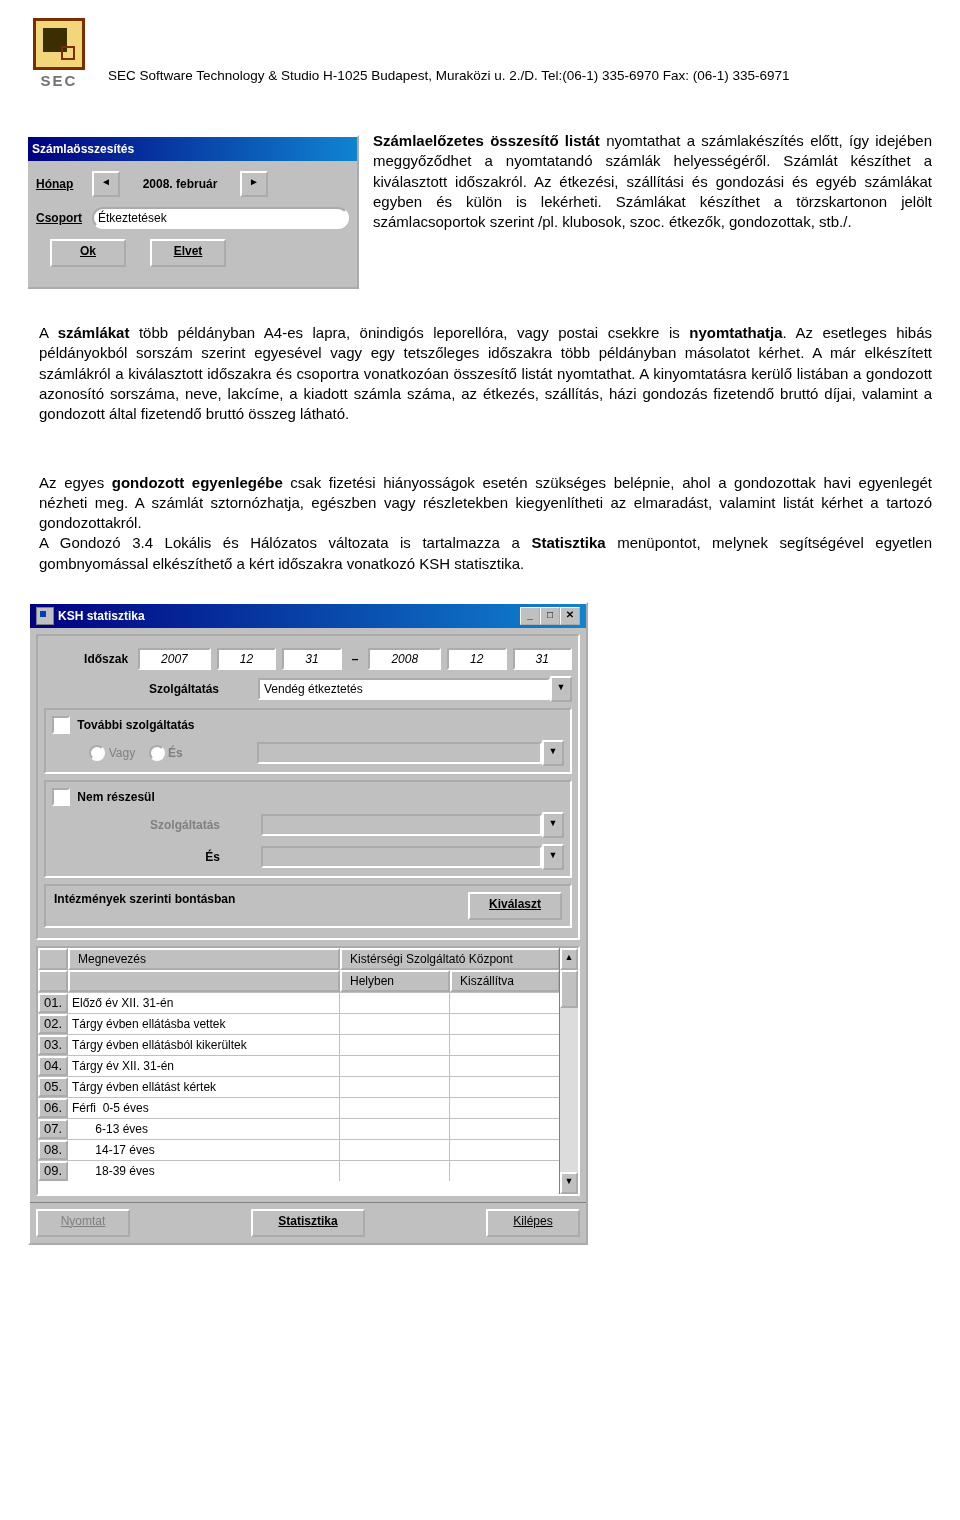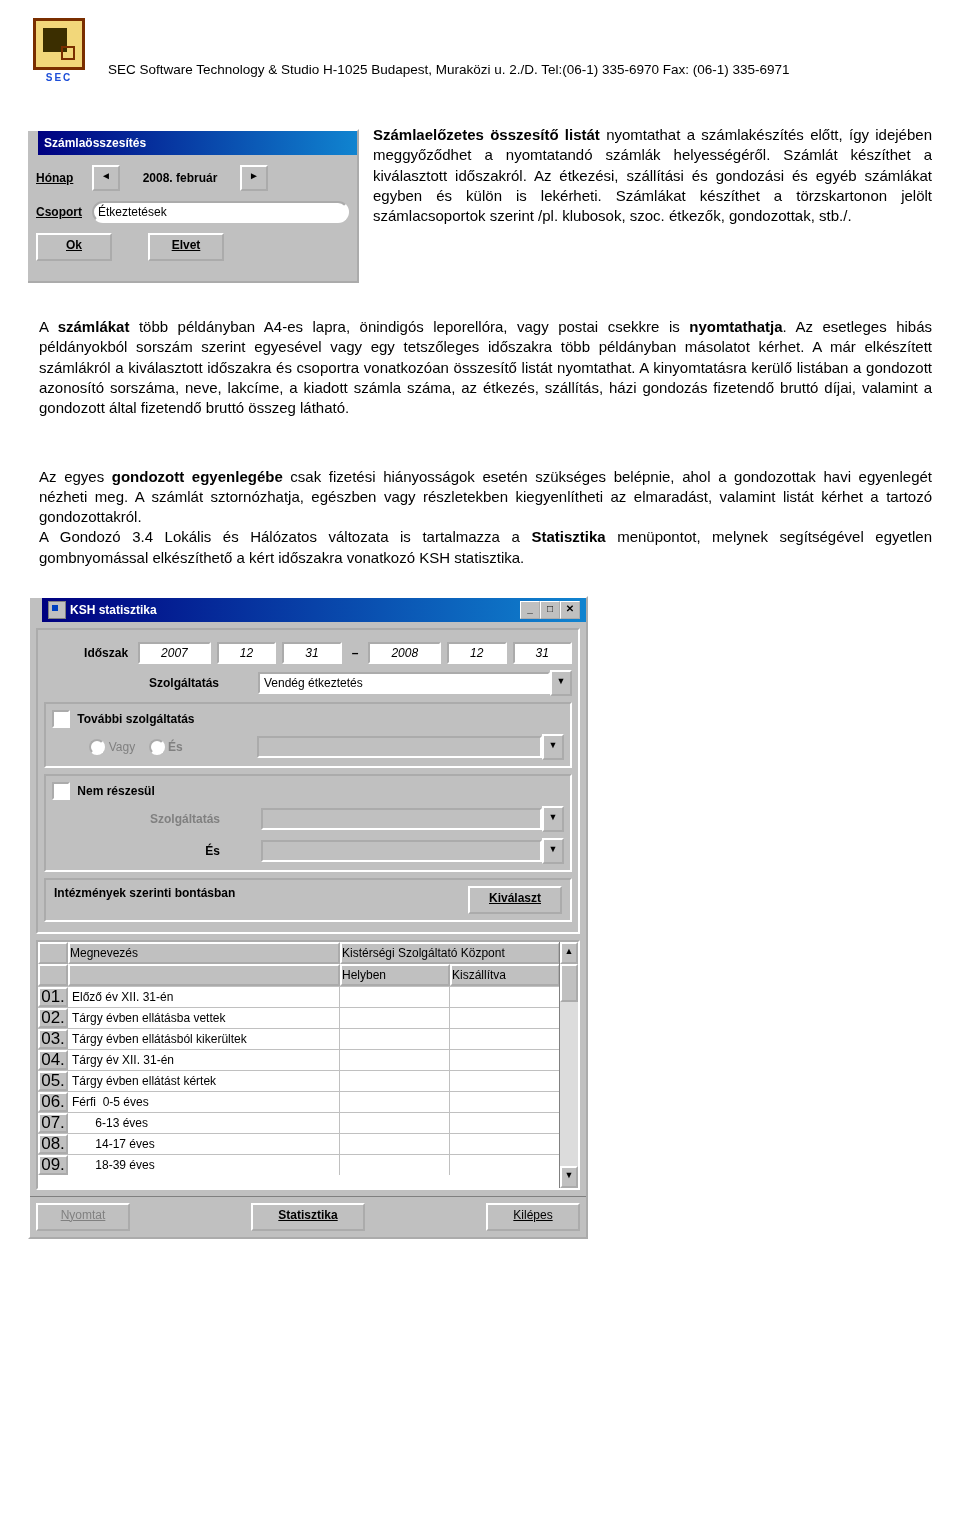--- a/index.html
+++ b/index.html
@@ -48,23 +48,23 @@
   .logo-mark::after {
     content: "";
     position: absolute;
     right: 7px; bottom: 7px;
     width: 10px; height: 10px;
     border: 2px solid #7a2e00;
   }
   .logo-text {
     margin-top: 2px;
     font-weight: bold;
-    font-size: 10px;
+    font-size: 15px;
     letter-spacing: 2px;
-    color: #1d4ed8;
+    color: #737373;
   }
   .hdr-line {
     font-size: 13.5px;
     font-family: "Trebuchet MS", Arial, sans-serif;
     padding-bottom: 6px;
   }
 
   
   p {
     margin: 0 0 16px 11px;
@@ -89,21 +89,20 @@
   }
   .titlebar {
     background: linear-gradient(to right, #000080, #1084d0);
     color: #fff;
     font-weight: bold;
     padding: 3px 6px;
     height: 18px;
     line-height: 18px;
     display: flex;
     align-items: flex-start;
-    margin-left: 12px;
   }
   .dlg-body {
     padding: 10px 8px 10px 10px;
   }
   .dlg-label {
     font-weight: bold;
     text-decoration: underline;
     display: inline-block;
   }
   .row {
@@ -275,27 +274,27 @@
     overflow: hidden;
   }
   .list-scroll{
     position:absolute; right:0; top:0; bottom:0; width:18px;
     border-left:1px solid #808080; display:flex; flex-direction:column;
   }
   .sb-btn{height:18px;border:2px outset #fff;background:#c0c0c0;text-align:center;font-size:9px;line-height:14px;cursor:pointer;}
   .sb-track{flex:1;background:#dcdcdc;position:relative;}
   .sb-thumb{position:absolute;left:0;right:0;top:0;height:34px;border:2px outset #fff;background:#c0c0c0;}
   .list-content{margin-right:18px;font-size:12px;}
-  .hcell{border:2px outset #fff;background:#c0c0c0;height:18px;line-height:18px;padding:0 0;text-align:left;font-size:12px;}
+  .hcell{border:2px outset #fff;background:#c0c0c0;height:18px;line-height:18px;padding:0 8px;text-align:left;font-size:12px;}
   .hcell.spacer{height:18px;}
   .toprow{display:grid;grid-template-columns:30px 1fr 220px;}
   .toprow .hcell:last-child{text-align:left;}
   .secondrow{display:grid;grid-template-columns:30px 1fr 110px 110px;}
   .list-row{display:grid;grid-template-columns:30px 1fr 110px 110px;border-top:1px solid #c0c0c0;height:20px;}
-  .lc-num{border:2px outset #fff;background:#c0c0c0;text-align:center;line-height:16px;font-size:17px;}
+  .lc-num{border:2px outset #fff;background:#c0c0c0;text-align:center;line-height:16px;font-size:13px;}
   .lc-text{border-right:1px solid #c0c0c0;padding:1px 4px;line-height:18px;white-space:nowrap;overflow:hidden;}
   .lc-cell{border-right:1px solid #c0c0c0;}
 
   .bottombar{
     display:flex; align-items:center; gap:8px;
     padding:6px; border-top:1px solid #808080;
   }
   .btn.flat{min-width:90px;font-weight:normal;}
   .btn.disabled{color:#808080;cursor:default;}
   .spacer-flex{flex:1;}
@@ -323,21 +322,21 @@
         <div class="row">
           <span class="dlg-label" style="width:56px;">Hónap</span>
           <span class="arrowbtn">◄</span>
           <span class="month-val">2008. február</span>
           <span class="arrowbtn">►</span>
         </div>
         <div class="row">
           <span class="dlg-label" style="width:56px;">Csoport</span>
           <span class="sunken-input csoport-field">Étkeztetések</span>
         </div>
-        <div class="row" style="gap:36px;">
+        <div class="row" style="gap:24px;margin-left:14px;">
           <span class="btn"><span class="ul">Ok</span></span>
           <span class="btn"><span class="ul">Elvet</span></span>
         </div>
       </div>
     </div>
 
     <p>
       <b>Számlaelőzetes összesítő listát</b><span> nyomtathat a számlakészítés előtt, így idejében meggyőződhet a nyomtatandó számlák helyességéről. Számlát készíthet a kiválasztott időszakról. Az étkezési, szállítási és gondozási és egyéb számlákat egyben és külön is lekérheti. Számlákat készíthet a törzskartonon jelölt számlacsoportok szerint /pl. klubosok, szoc. étkezők, gondozottak, stb./.</span>
     </p>
   </div>

